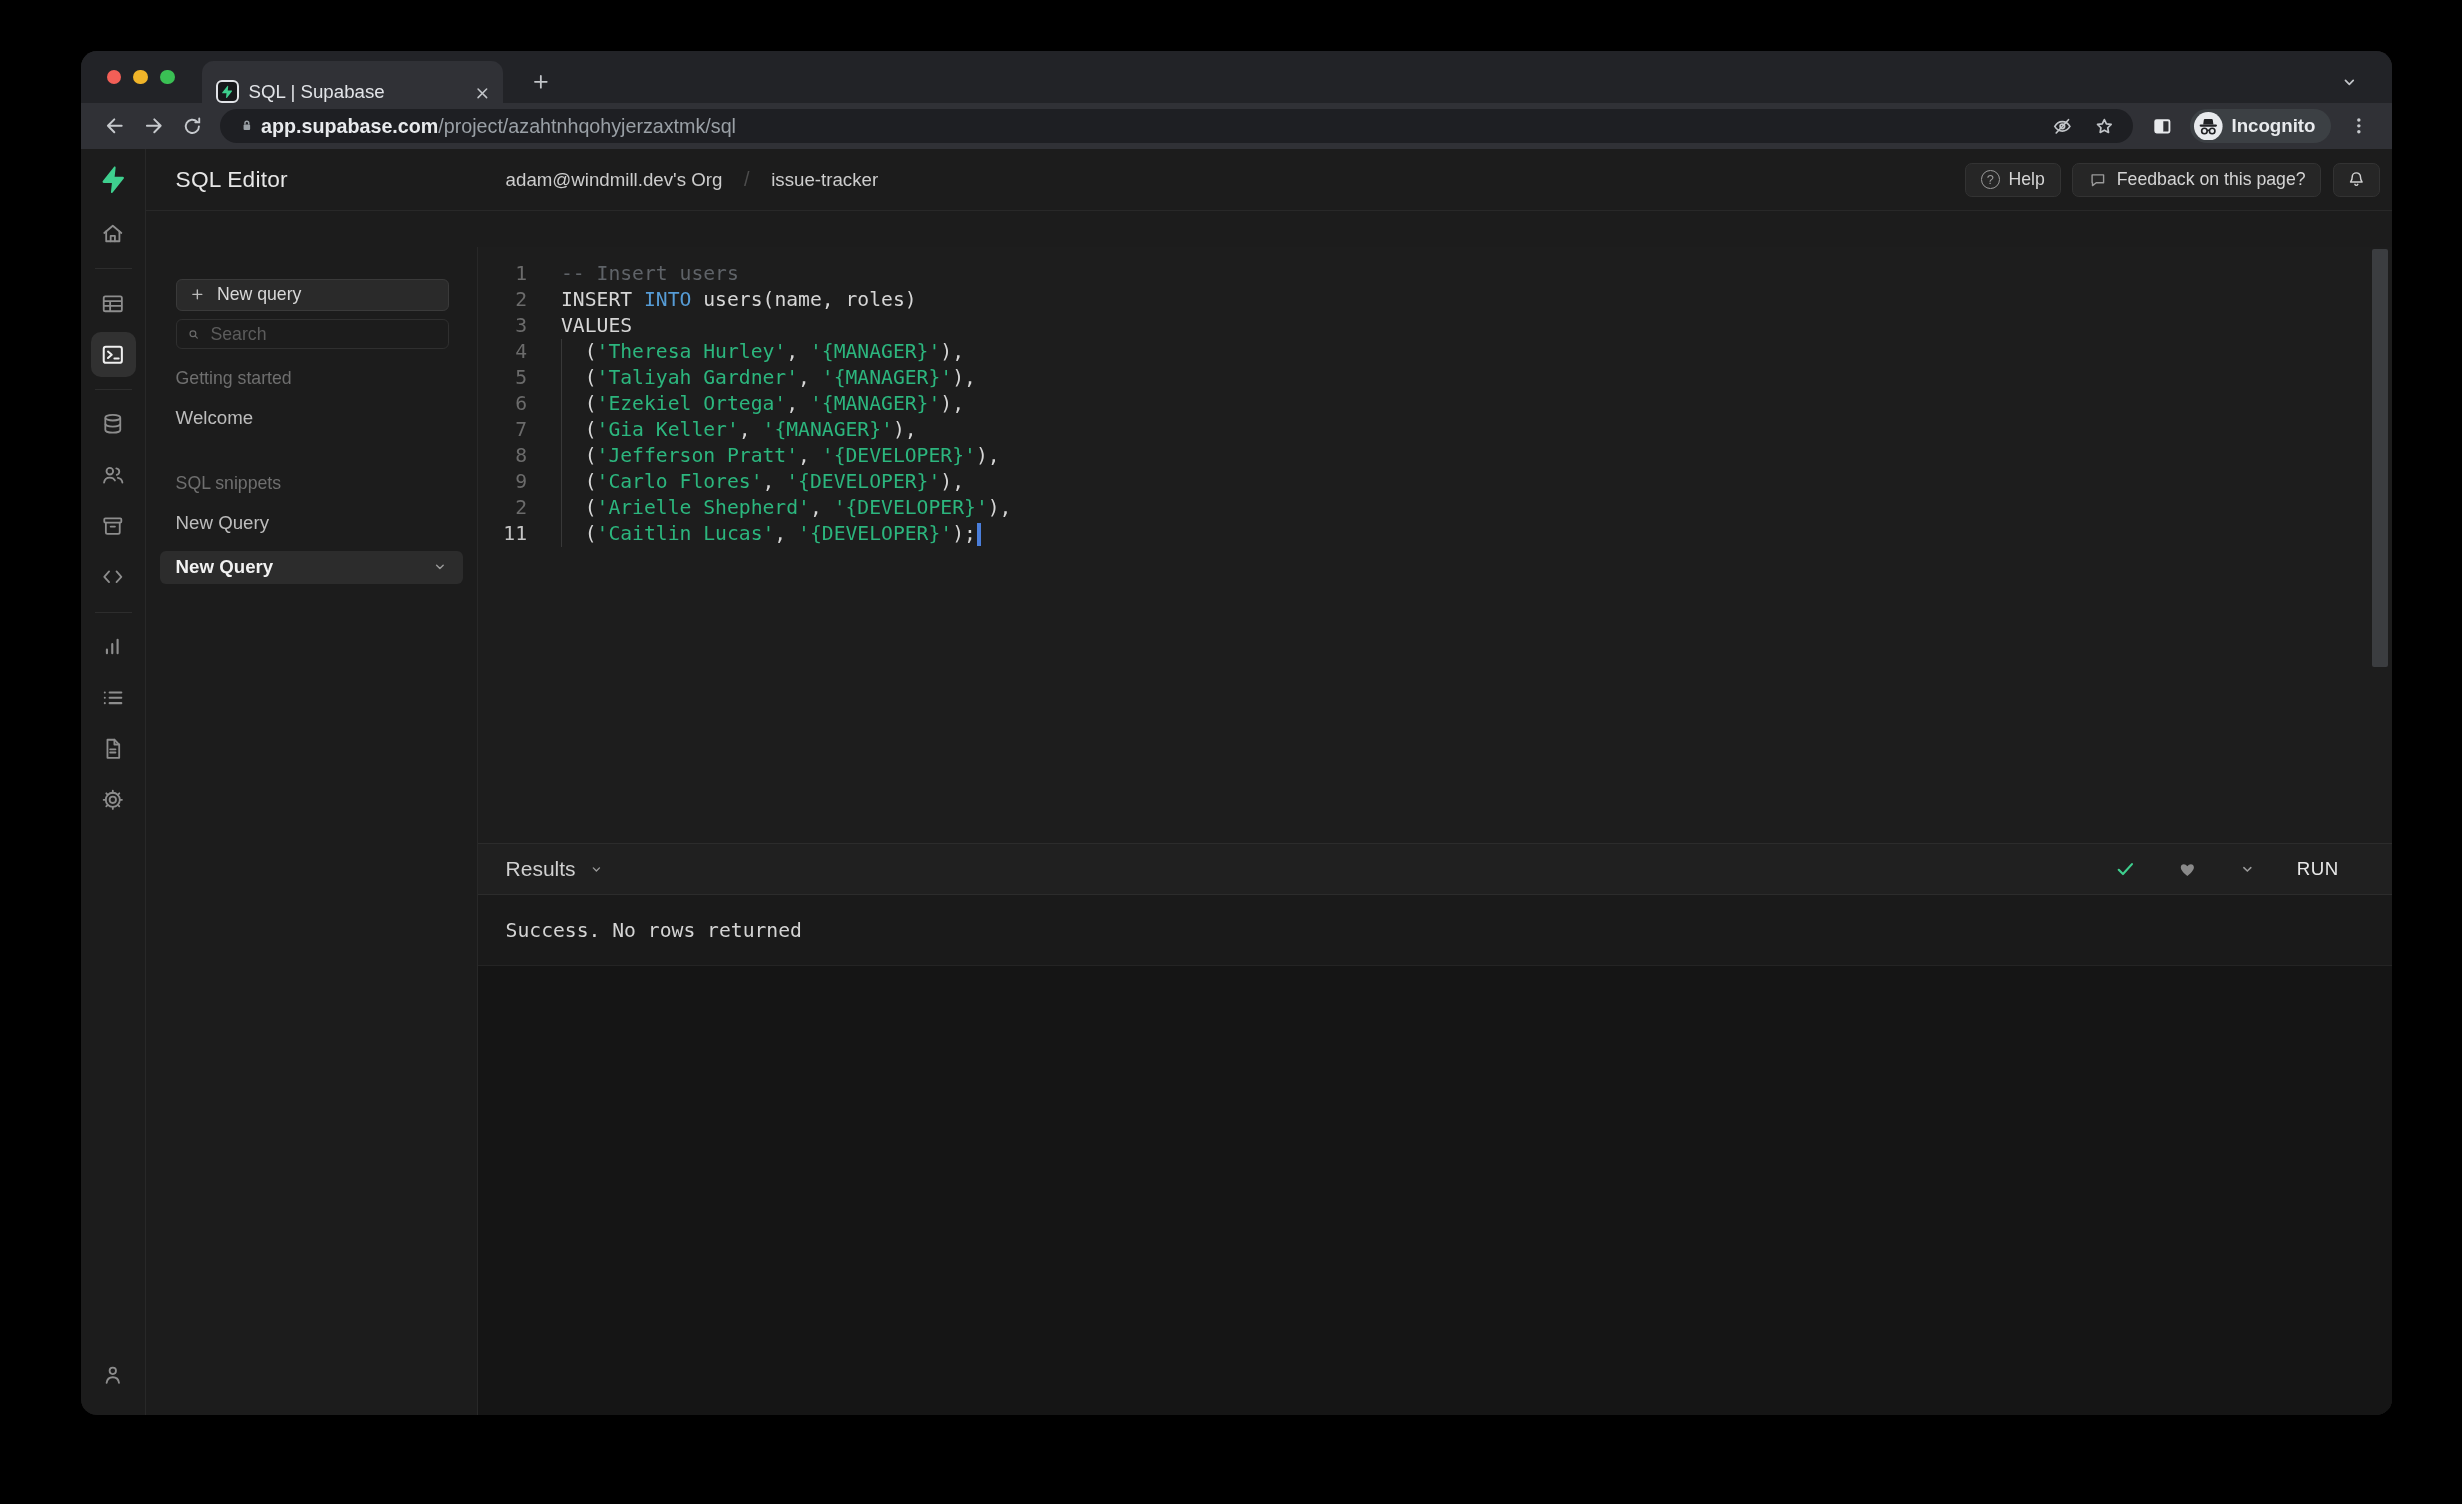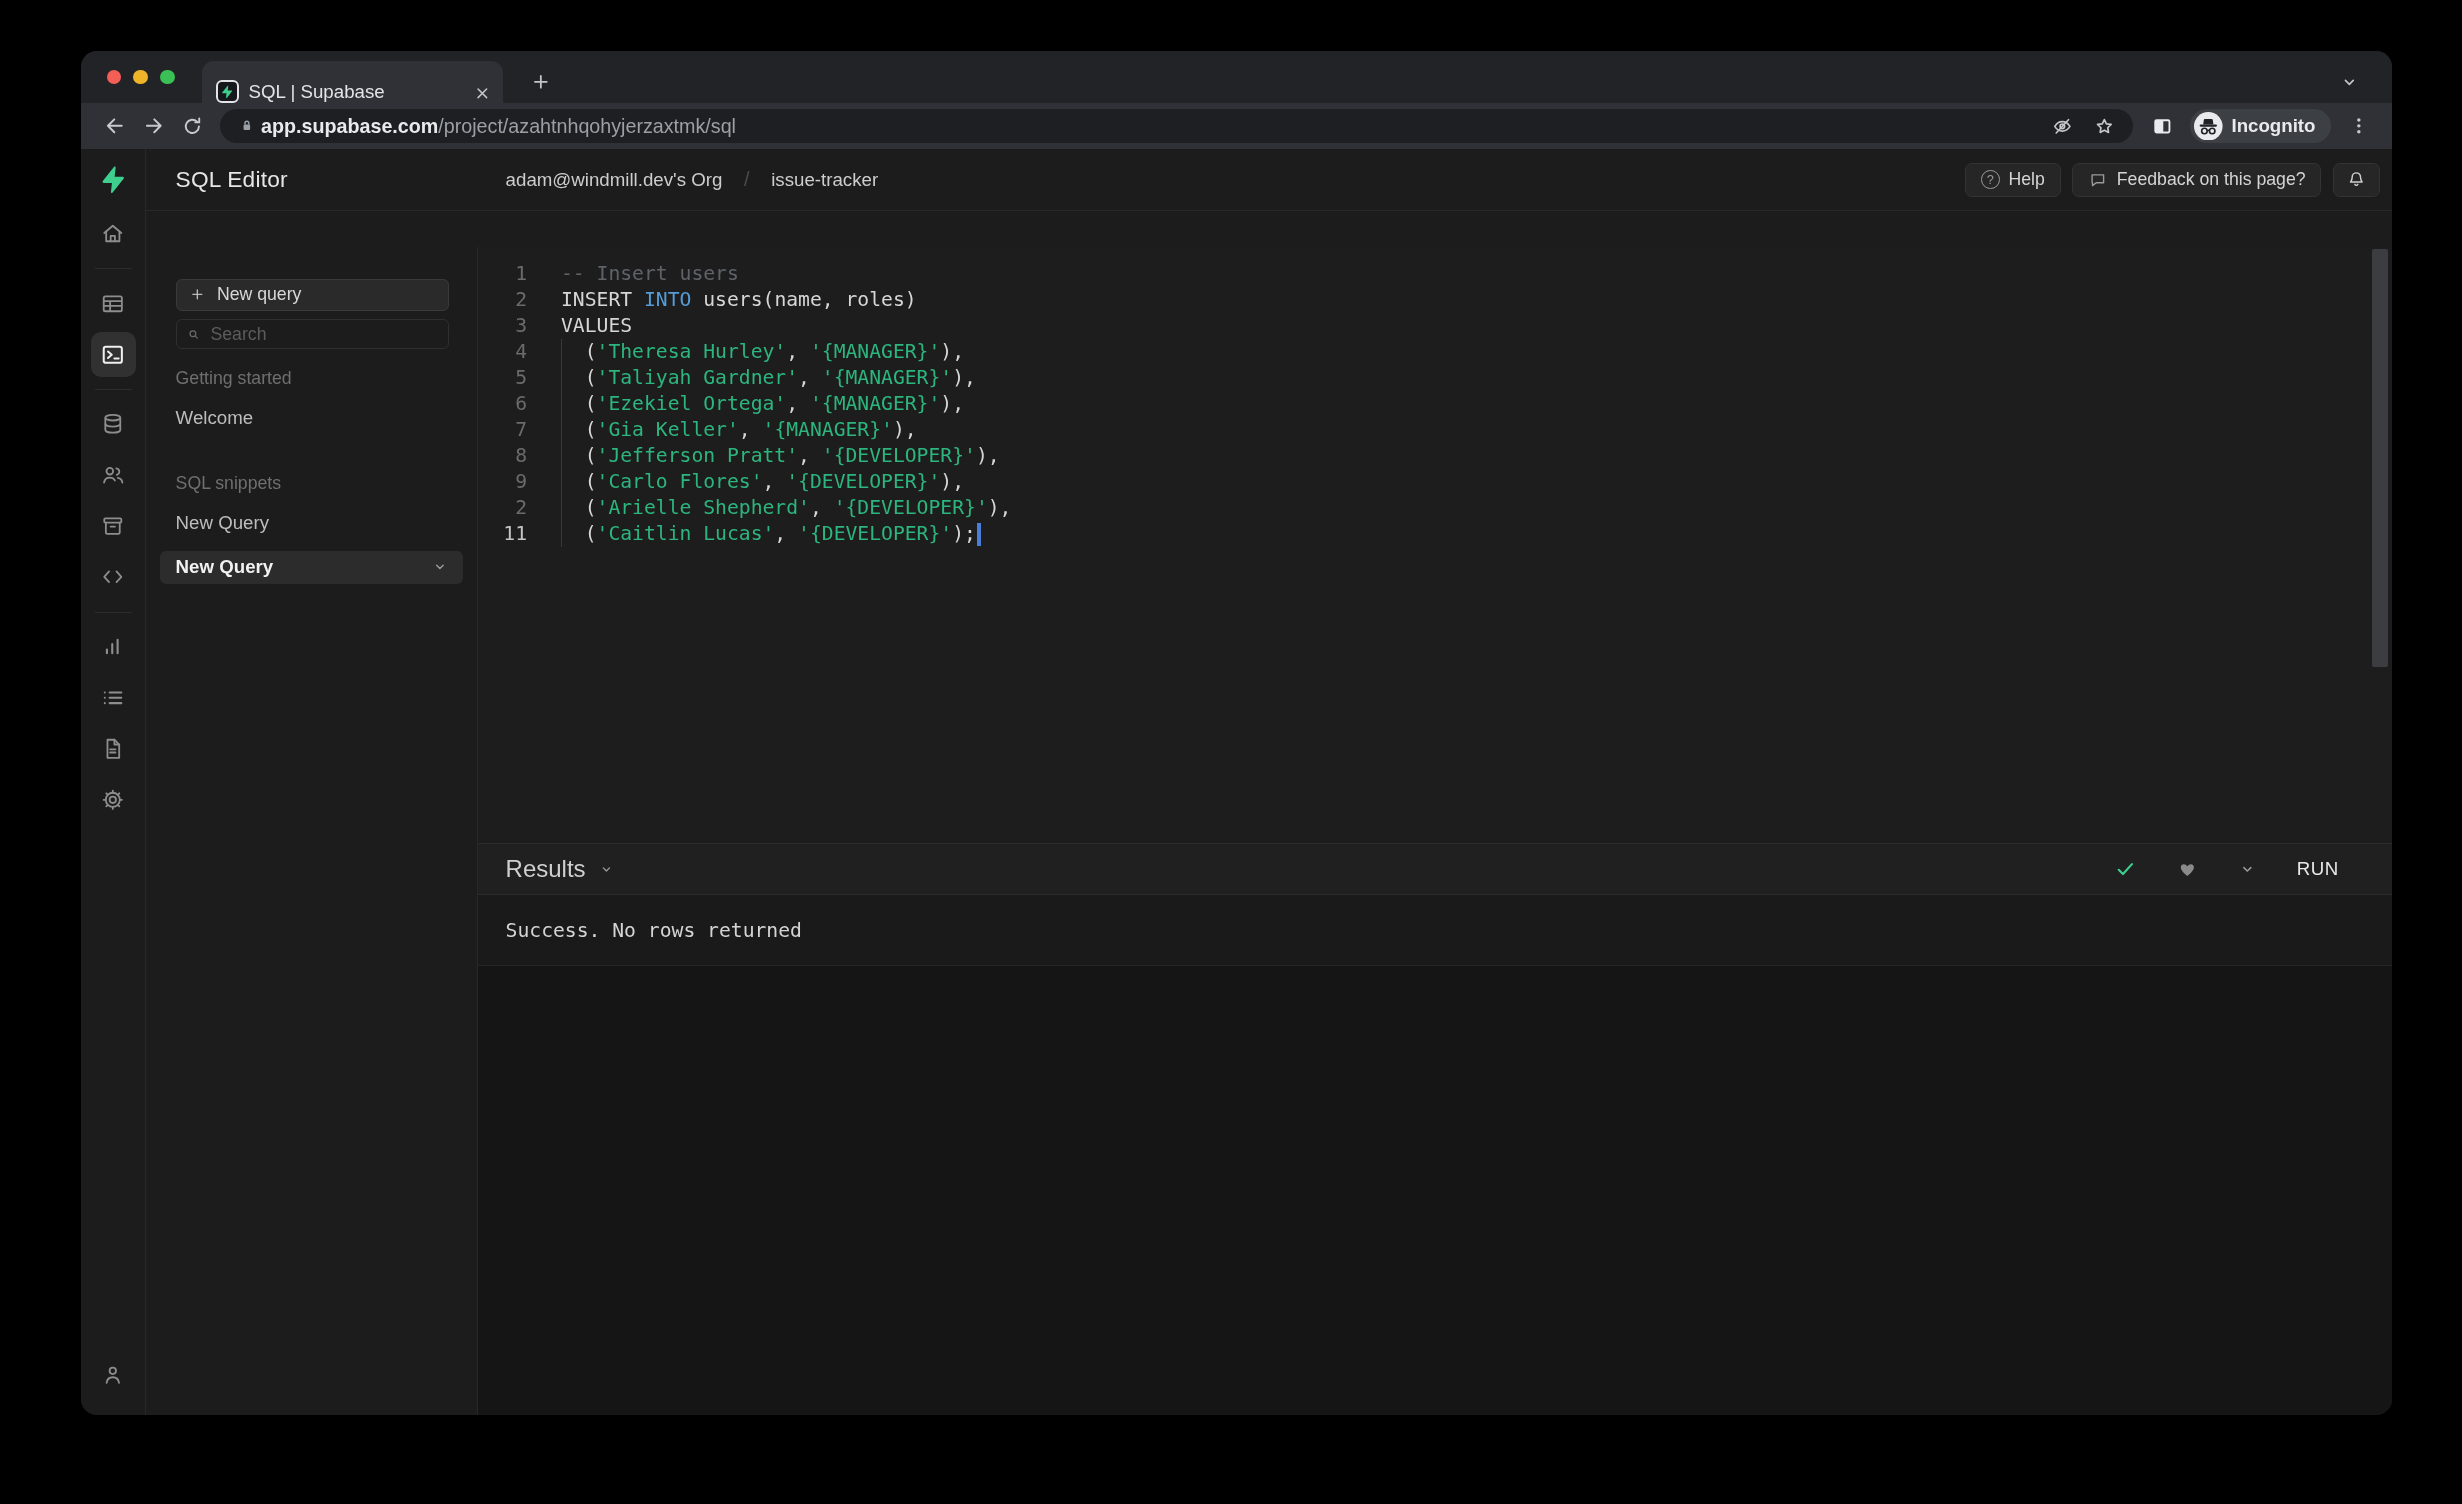--- a/index.html
+++ b/index.html
@@ -86,21 +86,21 @@
   .lnum { position:absolute; left:0; top:0; width:49px; text-align:right; color:#6b6b6b; }
   .code-line.active .lnum { color:#c5c5c5; }
   .ltext { position:absolute; left:83px; top:0; }
   .code-line.guide::before { content:""; position:absolute; left:83px; top:0; bottom:0; width:1px; background:#383838; }
   .tk-plain{color:#d6d6d6;} .tk-keyword{color:var(--keyword,#569cd6);} .tk-string{color:var(--string,#2cb67e);} .tk-comment{color:#5f6368;}
   .cursor { display:inline-block; width:3.9px; height:23.6px; background:#4a7edb; vertical-align:middle; margin-left:1px; }
   .ed-scrollbar { position:absolute; top:2px; right:3.9px; width:15.8px; height:418px; background:#3b3d40; border-radius:2px; }
 
   .results-bar { height:52px; flex:none; background:#202020; border-top:1px solid #2c2c2c; border-bottom:1px solid #2c2c2c;
     display:flex; align-items:center; padding:0 27.6px; }
-  .results-left { display:flex; align-items:center; gap:13.8px; color:#d0d0d0; font-size:24px; cursor:pointer; }
+  .results-left { display:flex; align-items:center; gap:13.8px; color:#d0d0d0; font-size:21px; cursor:pointer; }
   .results-right { margin-left:auto; display:flex; align-items:center; gap:41px; padding-right:25.6px; }
   .run-label { color:#e8e8e8; font-size:18.7px; letter-spacing:0.5px; cursor:pointer; }
 
   .success-row { height:71px; flex:none; background:#1a1a1a; border-bottom:1px solid #242424;
     display:flex; align-items:center; padding:0 27.6px;
     font-family:"DejaVu Sans Mono", monospace; font-size:19.7px; color:#d4d4d4; }
   .rest { flex:1; background:#151515; }
 </style>
 </head>
 <body>

